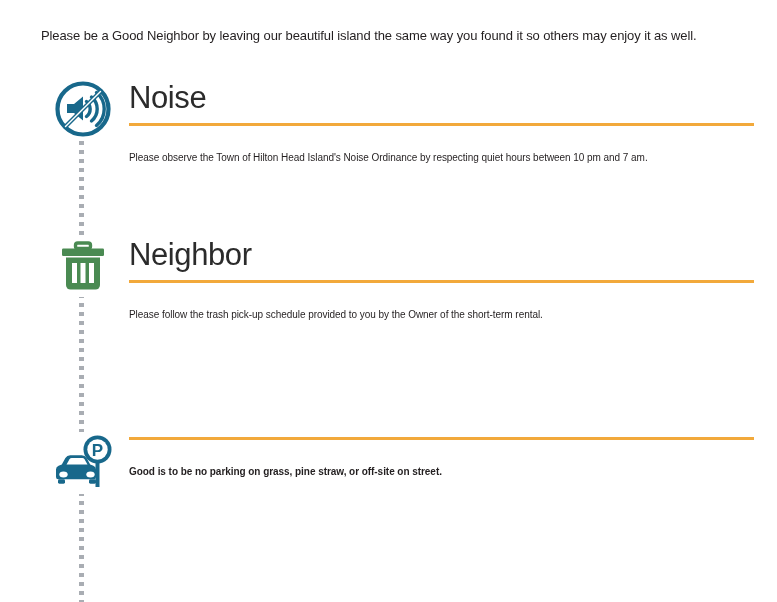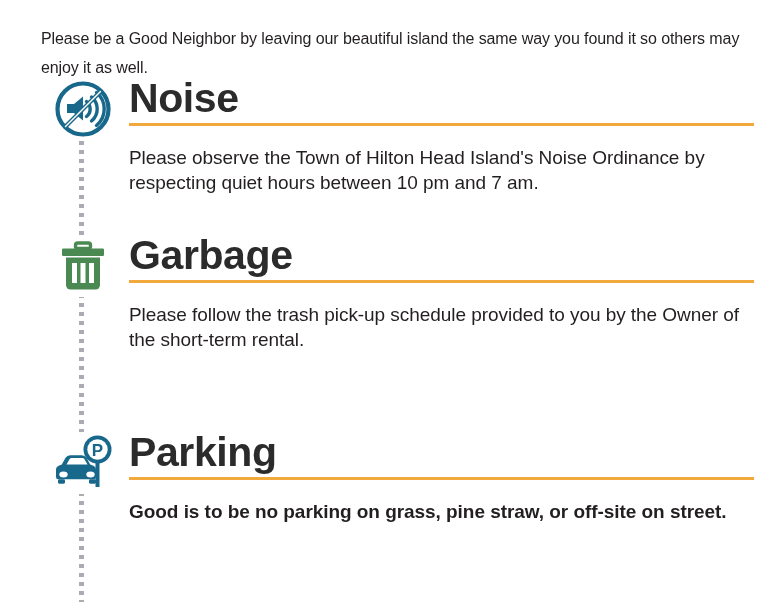--- a/index.html
+++ b/index.html
@@ -16,21 +16,21 @@
     color: #231f20;
     -webkit-font-smoothing: antialiased;
   }
 
   
   .intro {
     position: absolute;
     left: 41px;
     top: 8px;
     width: 705px;
-    font-size: 16px;
+    font-size: 13px;
     line-height: 29px;
     color: #231f20;
     letter-spacing: -0.1px;
   }
 
   
   .dotted-rail {
     position: absolute;
     left: 79px;
     top: 96px;
@@ -68,36 +68,36 @@
 
   .section-body {
     position: absolute;
     left: 129px;
     top: 0;
     width: 625px;
   }
 
   h2.heading {
     margin: 0;
-    font-size: 41px;
-    font-weight: 700;
+    font-size: 31px;
+    font-weight: 400;
     line-height: 40px;
     color: #2b2b2b;
     letter-spacing: -0.4px;
   }
   .rule {
     margin-top: 5px;
     height: 3px;
     width: 625px;
     background: #f2a93b;
   }
   p.body-text {
     margin: 0;
     padding-top: 19px;
-    font-size: 19px;
+    font-size: 10px;
     line-height: 25px;
     color: #231f20;
     letter-spacing: -0.05px;
   }
   p.body-text + p.body-text { padding-top: 21px; font-style: italic; }
   p.body-text.bold { font-weight: 700; }
 </style>
 </head>
 <body>
 
@@ -129,21 +129,21 @@
     <svg width="60" height="60" viewBox="0 0 60 60" aria-hidden="true">
       <rect x="22.5" y="7" width="15" height="5.5" rx="2.2" fill="none" stroke="#4a8a52" stroke-width="3.4"></rect>
       <rect x="9" y="12.5" width="42" height="7.5" rx="1.2" fill="#4a8a52"></rect>
       <path d="M13 21.5 h34 v27.5 a4.5 4.5 0 0 1 -4.5 4.5 h-25 a4.5 4.5 0 0 1 -4.5 -4.5 z" fill="#4a8a52"></path>
       <rect x="19" y="27" width="5" height="20" fill="#ffffff"></rect>
       <rect x="27.5" y="27" width="5" height="20" fill="#ffffff"></rect>
       <rect x="36" y="27" width="5" height="20" fill="#ffffff"></rect>
     </svg>
   </div>
   <div class="section-body">
-    <h2 class="heading">Garbage</h2>
+    <h2 class="heading">Neighbor</h2>
     <div class="rule"></div>
     <p class="body-text">Please follow the trash pick-up schedule provided to you by the Owner of the short-term rental.</p>
   </div>
 </div>
 
 <div class="section section-parking">
   <div class="icon-wrap">
     <svg width="62" height="60" viewBox="0 0 62 60" aria-hidden="true">
 
       <rect x="43.5" y="24" width="4" height="30" fill="#18688b"></rect>
@@ -153,17 +153,16 @@
 
       <path d="M4 44 v-7.5 a4 4 0 0 1 2.6 -3.8 l3.2 -1.2 l3.6 -6.4 a5.5 5.5 0 0 1 4.8 -2.8 h11.6 a5.5 5.5 0 0 1 4.8 2.8 l3.6 6.4 l3.2 1.2 a4 4 0 0 1 2.6 3.8 v7.5 a2.2 2.2 0 0 1 -2.2 2.2 h-35.6 a2.2 2.2 0 0 1 -2.2 -2.2 z" fill="#18688b"></path>
       <path d="M14.5 31.5 l3 -5.3 a2.6 2.6 0 0 1 2.2 -1.3 h10.6 a2.6 2.6 0 0 1 2.2 1.3 l3 5.3 z" fill="#ffffff"></path>
       <ellipse cx="11.5" cy="41.5" rx="4.2" ry="3" fill="#ffffff"></ellipse>
       <ellipse cx="38.5" cy="41.5" rx="4.2" ry="3" fill="#ffffff"></ellipse>
       <rect x="6" y="46.2" width="7" height="4.5" rx="1.4" fill="#18688b"></rect>
       <rect x="37" y="46.2" width="7" height="4.5" rx="1.4" fill="#18688b"></rect>
     </svg>
   </div>
   <div class="section-body">
-    <h2 class="heading">Parking</h2>
     <div class="rule"></div>
     <p class="body-text bold">Good is to be no parking on grass, pine straw, or off-site on street.</p>
   </div>
 </div>
 
 </body></html>

